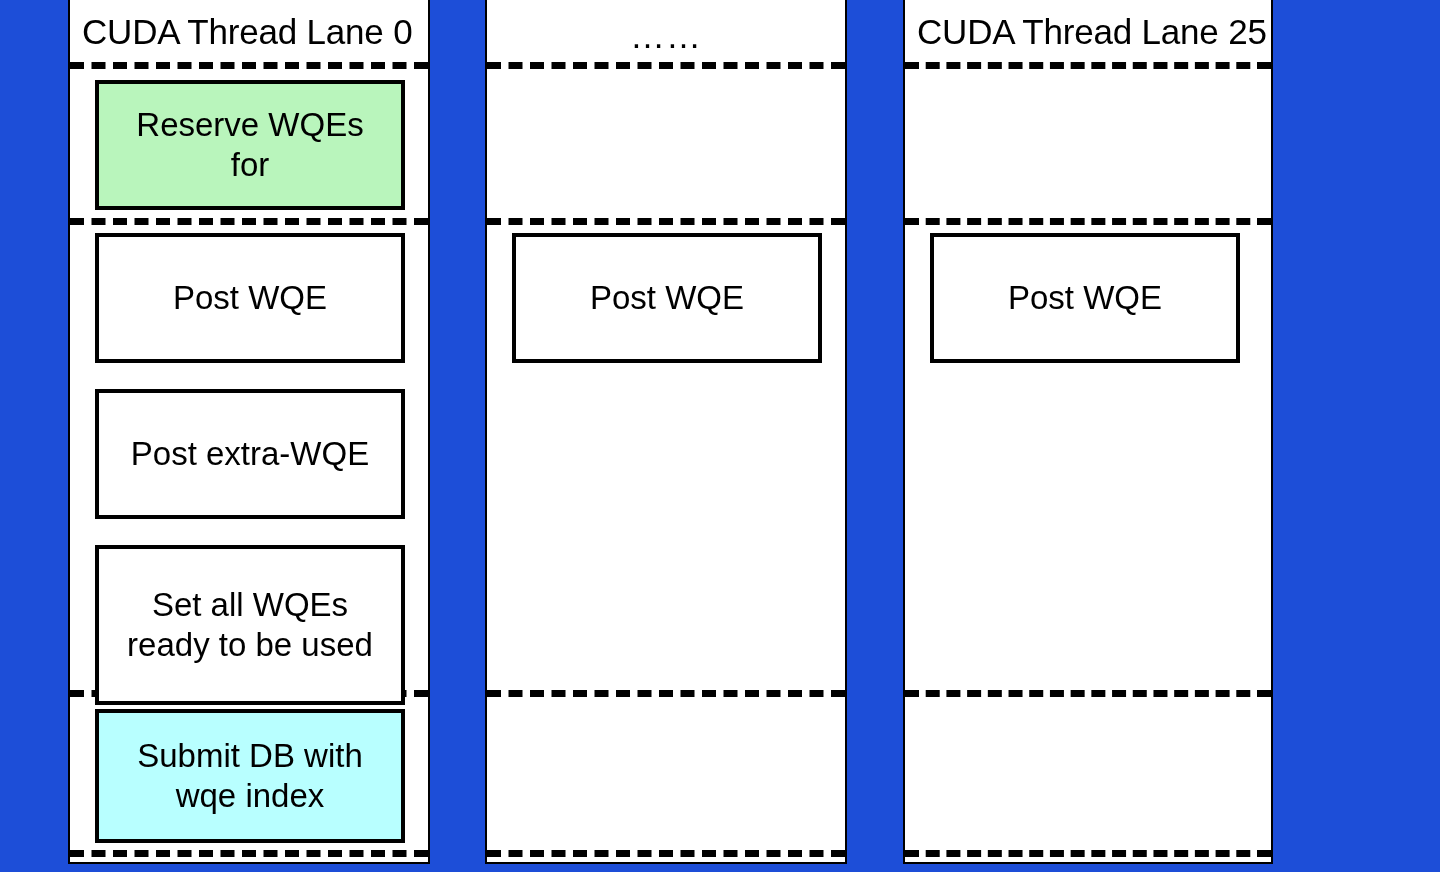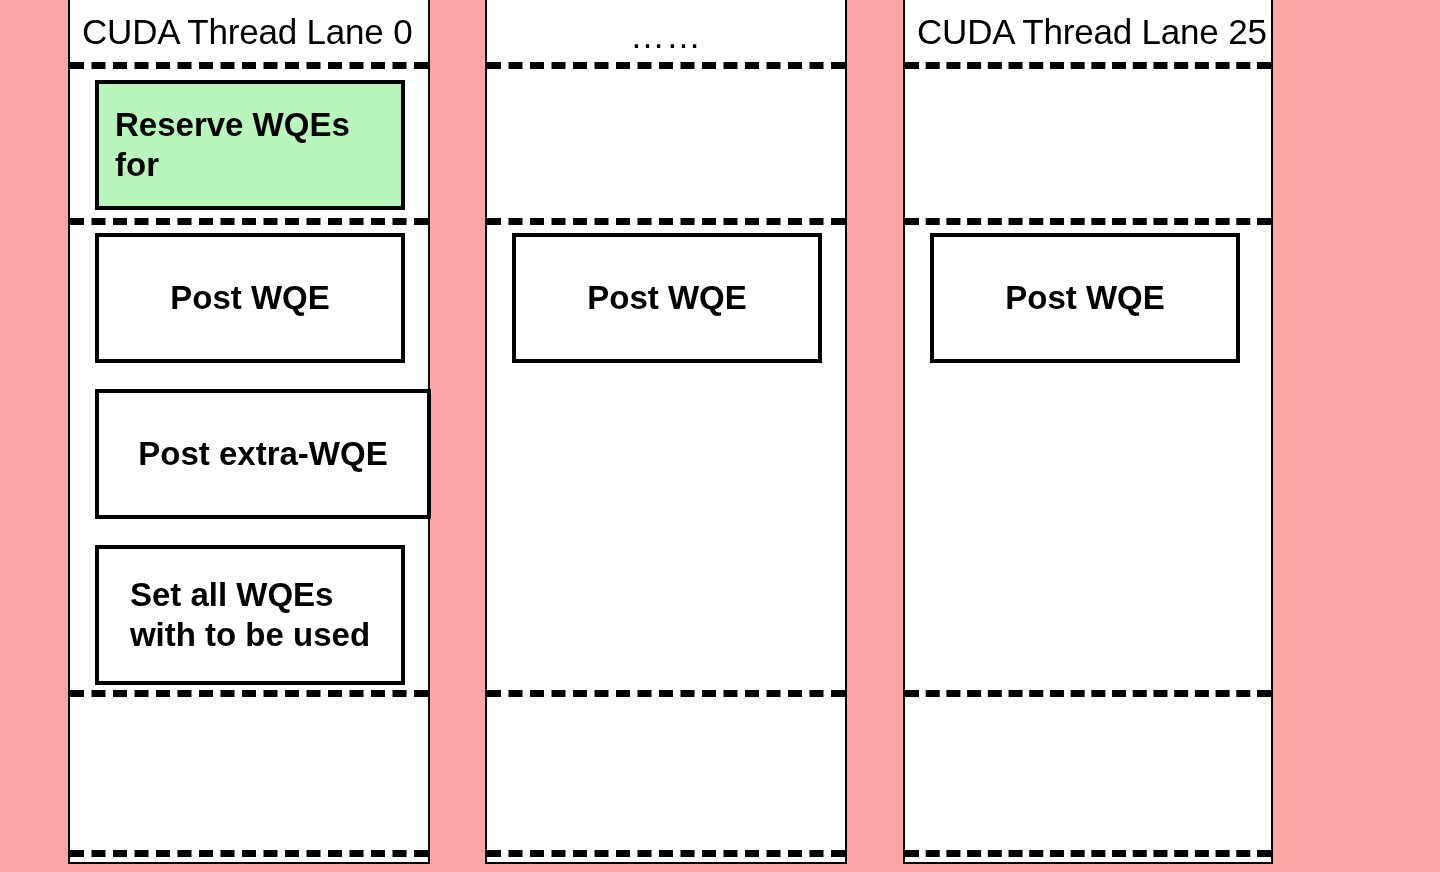--- a/index.html
+++ b/index.html
@@ -14,21 +14,21 @@
     overflow: hidden;
     font-family: "Liberation Sans", sans-serif;
     position: relative;
   }
 
   #diagram-root {
     position: absolute;
     left: 0; top: 0;
     width: 1440px;
     height: 872px;
-    background: #fca5a5;
+    background: #1d4ed8;
   }
 
   
   .lane {
     position: absolute;
     background: #ffffff;
     border: 2px solid #000000;
     box-sizing: border-box;
   }
   .lane-0  { left: 68px;  top: -2px; width: 362px; height: 866px; }
@@ -75,26 +75,25 @@
 
   
   .step-box {
     position: absolute;
     box-sizing: border-box;
     border: 4px solid #000000;
     background: #ffffff;
     display: flex;
     align-items: center;
     justify-content: center;
-    text-align: left;
+    text-align: center;
     color: #000000;
     font-size: 33px;
     line-height: 1.22;
     padding: 0 16px;
-    font-weight: bold;
   }
   .step-box.green { background: #b9f5bc; }
   .step-box.cyan  { background: #b8ffff; }
   .step-box .box-label { display: block; }
 </style>
 </head>
 <body>
 
 <div id="diagram-root">
 
@@ -112,31 +111,37 @@
     <div class="step-box green" style="left:25px; top:80px; width:310px; height:130px;">
       <span class="box-label">
         <span>Reserve WQEs for</span><br>
       </span>
     </div>
 
     <div class="step-box" style="left:25px; top:233px; width:310px; height:130px;">
       <span class="box-label">Post WQE</span>
     </div>
 
-    <div class="step-box" style="left:25px; top:389px; width:336px; height:130px;">
+    <div class="step-box" style="left:25px; top:389px; width:310px; height:130px;">
       <span class="box-label">Post extra-WQE</span>
     </div>
 
-    <div class="step-box" style="left:25px; top:545px; width:310px; height:140px;">
+    <div class="step-box" style="left:25px; top:545px; width:310px; height:160px;">
       <span class="box-label">
         <span>Set all WQEs</span><br>
-        <span>with to be used</span>
+        <span>ready to be used</span>
       </span>
     </div>
 
+    <div class="step-box cyan" style="left:25px; top:709px; width:310px; height:134px;">
+      <span class="box-label">
+        <span>Submit DB with</span><br>
+        <span>wqe index</span>
+      </span>
+    </div>
   </div>
 
   <div class="lane lane-mid">
 
     <div class="lane-header center-align">
       <span class="ellipsis-dots">……</span>
     </div>
 
     <div class="dash-sep" style="top:62px;"></div>
     <div class="dash-sep" style="top:218px;"></div>

